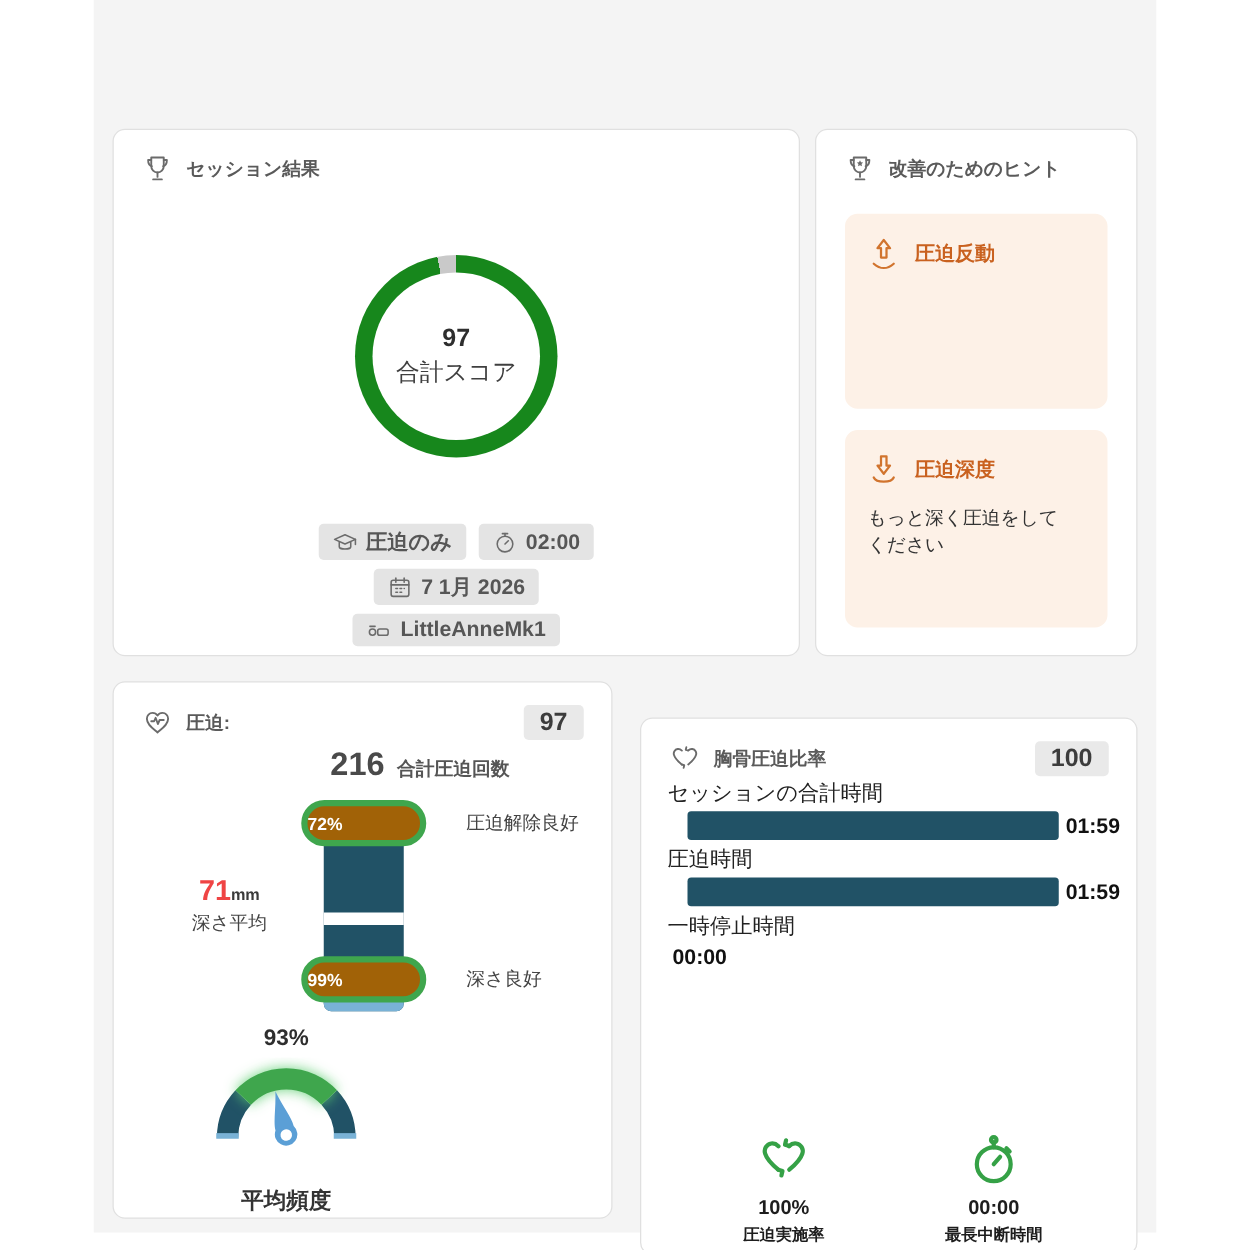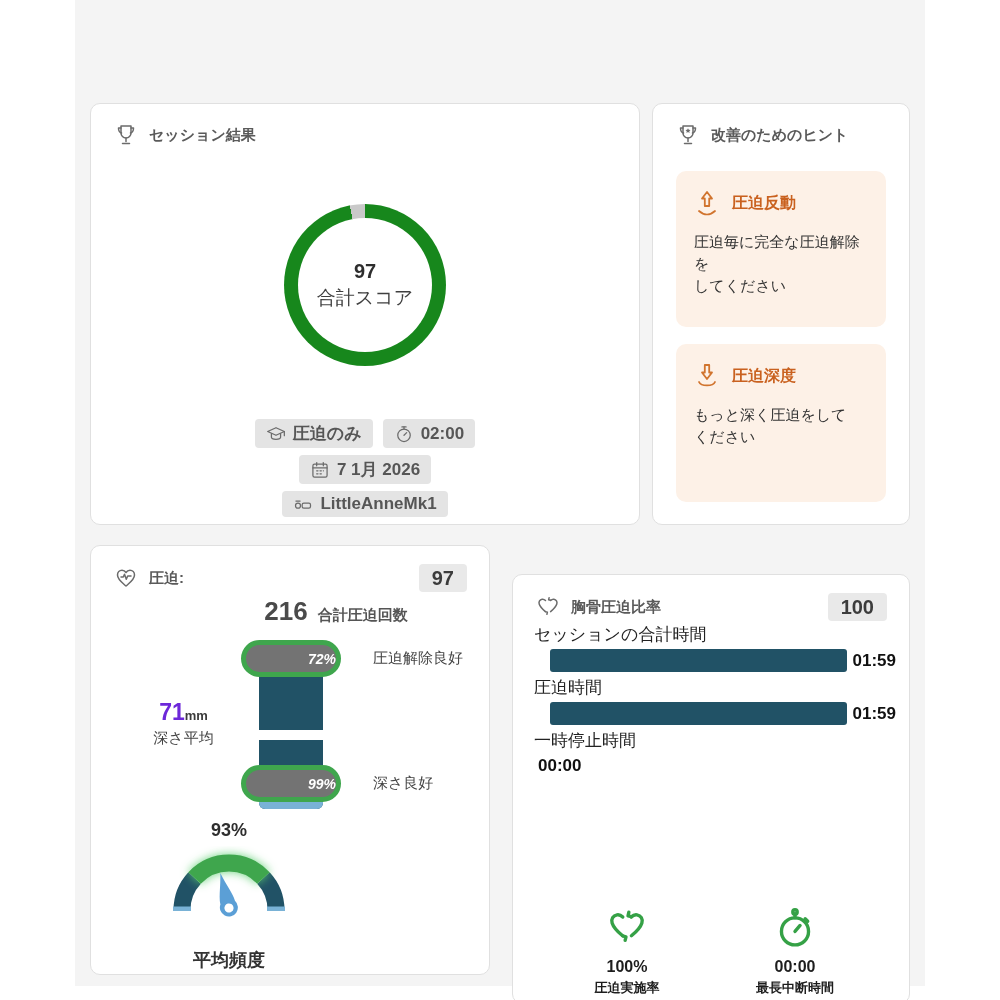--- a/index.html
+++ b/index.html
@@ -45,29 +45,29 @@
   .hint-text { font-size:15px; color:#333; line-height:1.45; white-space:pre-line; }
 
   
   .comp-card { left:15px; top:545px; width:400px; height:430px; }
   .comp-total { position:absolute; left:0; right:0; top:50px; display:flex; justify-content:center; align-items:baseline; gap:10px; transform:translateX(46px); }
   .comp-total-num { font-size:26px; font-weight:700; color:#4a4a4a; }
   .comp-total-label { font-size:15px; font-weight:600; color:#555; }
   .vbar { position:absolute; left:168px; top:113px; width:64px; height:150px; background:#215266; border-radius:0 0 6px 6px; }
   .vbar-cap { position:absolute; left:0; right:0; bottom:0; height:8px; background:#79b2d6; border-radius:0 0 6px 6px; }
   .vbar-marker { position:absolute; left:168px; top:184px; width:64px; height:10px; background:#fff; }
-  .pill { position:absolute; left:150px; width:100px; height:37px; background:#737373; border:5px solid #3fa64d; border-radius:19px;
-          display:flex; align-items:center; justify-content:flex-end; color:#fff; font-size:14px; font-weight:700;font-style:italic; }
+  .pill { position:absolute; left:150px; width:100px; height:37px; background:#a16207; border:5px solid #3fa64d; border-radius:19px;
+          display:flex; align-items:center; justify-content:flex-start; color:#fff; font-size:14px; font-weight:700; }
   .pill.top { top:94px; }
   .pill.bottom { top:219px; }
   .side-label { position:absolute; left:282px; font-size:15px; color:#444; }
   .side-label.r1 { top:103px; }
   .side-label.r2 { top:228px; }
   .depth-avg { position:absolute; left:30px; width:125px; text-align:center; }
-  .depth-avg .num { font-size:23px; font-weight:700; color:#6d28d9; }
+  .depth-avg .num { font-size:23px; font-weight:700; color:#ef4444; }
   .depth-avg .unit { font-size:13px; font-weight:700; color:#3a3a3a; }
   .depth-avg { top:153px; }
   .depth-avg .lbl { font-size:15px; color:#444; margin-top:3px; }
   .rate-pct { position:absolute; left:58px; width:160px; top:274px; text-align:center; font-size:18px; font-weight:700; color:#2e2e2e; }
   .gauge-wrap { position:absolute; left:73px; top:300px; width:130px; height:72px; }
   .rate-value { position:absolute; left:38px; width:200px; top:372px; text-align:center; font-size:23px; font-weight:700; color:#3a3a3a; }
   .rate-label { position:absolute; left:38px; width:200px; top:402px; text-align:center; font-size:18px; font-weight:700; color:#333; }
 
   
   .ccf-card { left:437px; top:574px; width:398px; height:430px; }
@@ -172,22 +172,20 @@
       </div>
 
       <div class="hint-box h1">
         <div class="hint-head">
           <svg class="icon-orange" viewBox="0 0 26 28">
             <path d="M13 3l5 6.5h-2.8V17h-4.4V9.5H8z"></path>
             <path d="M5 22c5 4.5 11 4.5 16 0"></path>
           </svg>
           <span class="hint-title">圧迫反動</span>
         </div>
-        <div class="hint-text">圧迫毎に完全な圧迫解除を
-してください</div>
       </div>
 
       <div class="hint-box h2">
         <div class="hint-head">
           <svg class="icon-orange" viewBox="0 0 26 28">
             <path d="M13 17l-5-6.5h2.8V3h4.4v7.5H18z"></path>
             <path d="M5 20c2 4.5 14 4.5 16 0"></path>
           </svg>
           <span class="hint-title">圧迫深度</span>
         </div>

